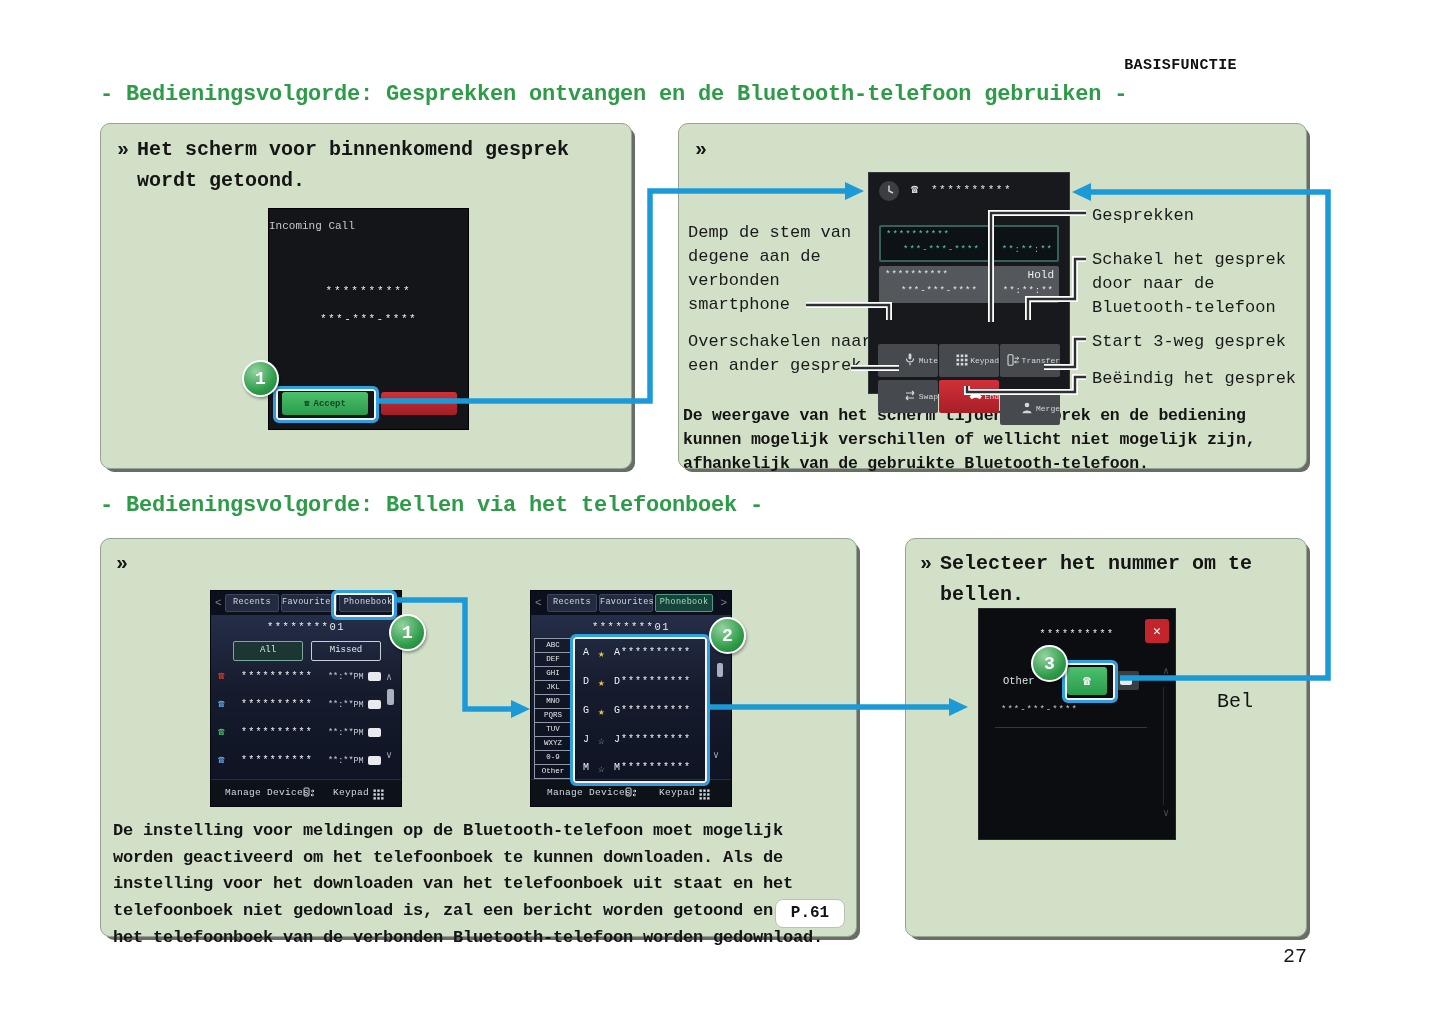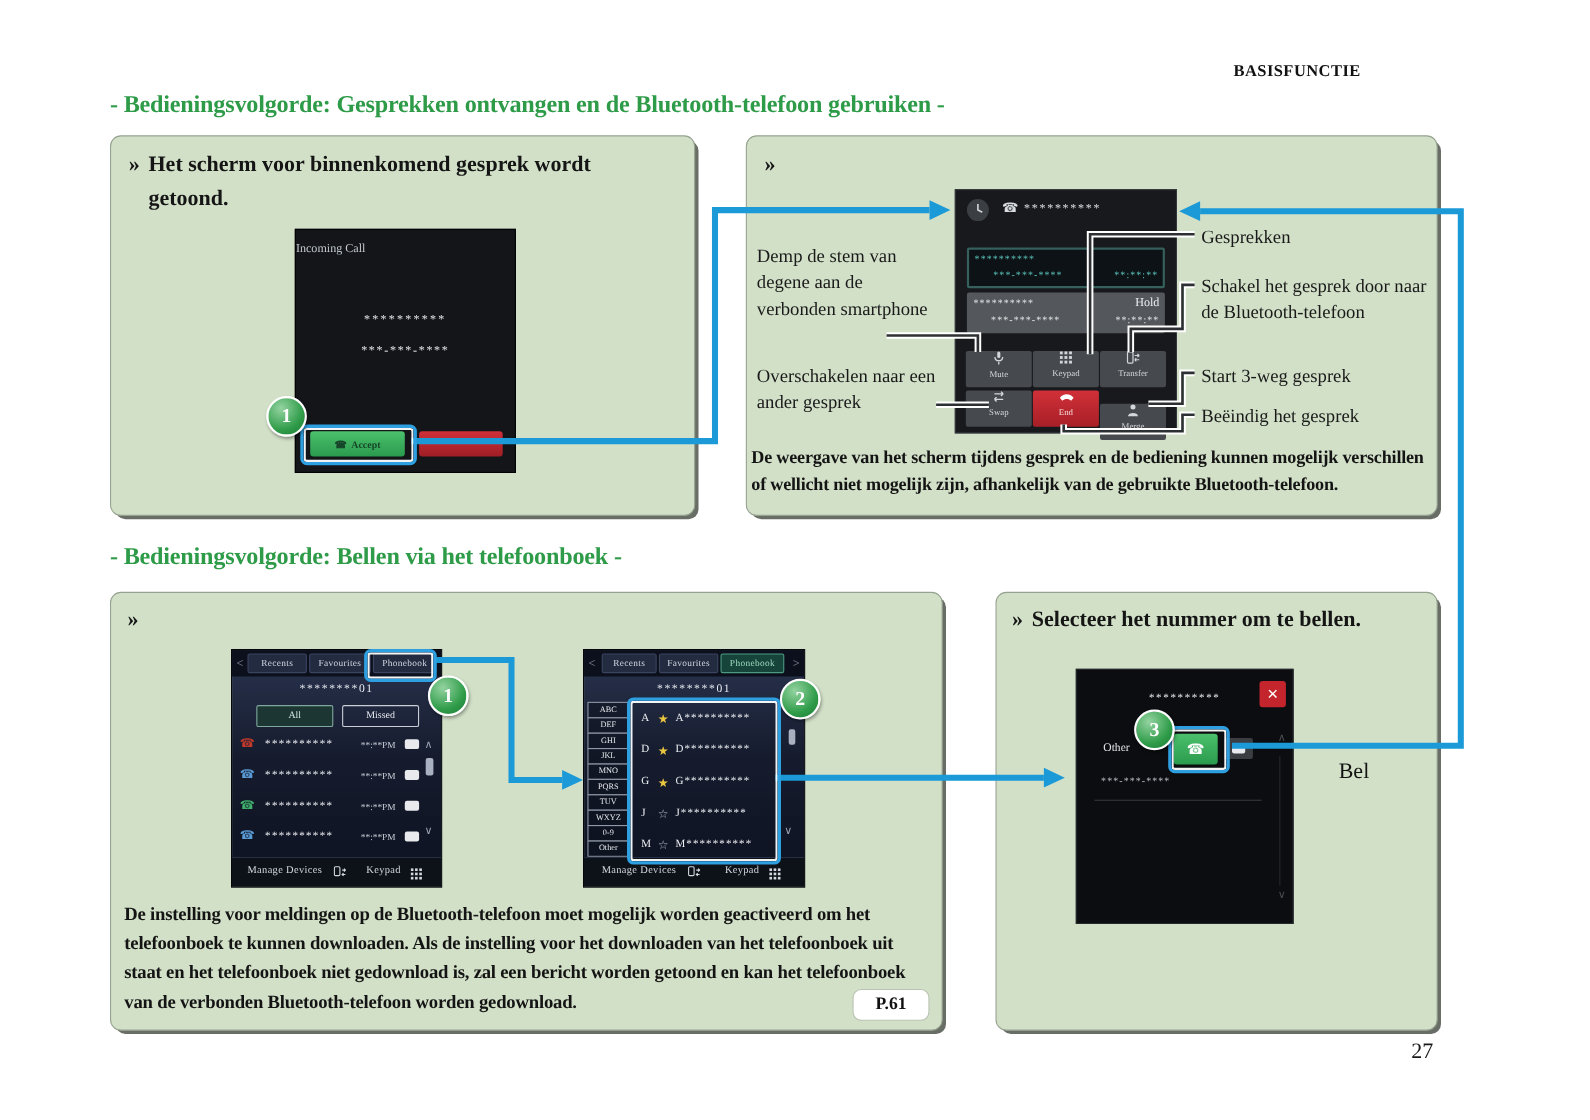--- a/index.html
+++ b/index.html
@@ -1,17 +1,17 @@
 <!DOCTYPE html>
 <html><head>
 <meta charset="utf-8">
 <style>
   html,body{margin:0;padding:0;background:#fff;}
   #page{position:relative;width:1340px;height:1018px;background:#fff;overflow:hidden;
-        font-family:Liberation Serif, serif;color:#111;}
+        font-family:Liberation Mono, monospace;color:#111;}
   .abs{position:absolute;}
   
   .h-green{font-size:22px;font-weight:bold;color:#2e9b48;letter-spacing:-0.2px;}
   .greenbox{background:#d2e0c8;border:1px solid #97a391;border-radius:10px;
             box-shadow:4px 4px 0 -1px #686d66;z-index:1;}
   .box-h{display:flex;gap:8px;font-size:20px;font-weight:bold;color:#151515;line-height:1.55;z-index:5;}
   .chev{flex:0 0 auto;}
   
   .lbl{font-size:17px;color:#1a1a1a;line-height:1.42;z-index:6;}
   .note{font-weight:bold;color:#141414;letter-spacing:-0.2px;z-index:6;}
@@ -22,21 +22,21 @@
   .ctab{position:absolute;top:3px;height:16px;border:1px solid #3a445e;background:#232b41;color:#d3d8e1;
         font-size:8.5px;line-height:15px;text-align:center;border-radius:2px;letter-spacing:0.3px;}
   .ctab.sel{background:#17443a;border-color:#4c9a82;color:#9fdcc2;}
   .navch{position:absolute;top:5px;color:#7a8296;font-size:11px;line-height:14px;}
   .devname{position:absolute;left:0;right:0;text-align:center;color:#e8ebef;font-size:10.5px;letter-spacing:1.5px;}
   .botbar{position:absolute;left:0;right:0;bottom:0;height:26px;background:#0d1118;border-top:1px solid #272f42;}
   .botlbl{position:absolute;top:7px;font-size:9.5px;color:#d3d8e0;letter-spacing:0.3px;}
   .scrollch{position:absolute;color:#9aa2b2;font-size:10px;z-index:3;}
   
   .ibtn{position:absolute;width:60px;height:33px;background:#46494d;border-radius:2px;color:#d3d7da;
-        font-size:8px;display:flex;flex-direction:column;align-items:center;justify-content:flex-start;gap:2px;}
+        font-size:8px;display:flex;flex-direction:row;align-items:center;justify-content:flex-end;gap:2px;margin-top:25px;}
   .ibtn.red{background:linear-gradient(#d13038,#a81f27);color:#f2d9da;}
   
   .stepbadge{position:absolute;width:33px;height:33px;border-radius:50%;z-index:60;
              background:radial-gradient(circle at 35% 28%,#93d3a0,#2f9c49 62%,#1c7a35);
              border:2px solid #fff;box-shadow:1px 2px 3px rgba(0,0,0,0.35);
              color:#fff;font-weight:bold;font-size:18px;display:flex;align-items:center;justify-content:center;}
   .hl{position:absolute;border:3px solid #2e9fe0;border-radius:6px;z-index:40;
       box-shadow:inset 0 0 0 2px rgba(255,255,255,0.95);}
   svg.overlay{position:absolute;left:0;top:0;z-index:30;pointer-events:none;}
   .pillref{position:absolute;background:#fff;border:1px solid #b9c2b2;border-radius:8px;width:68px;height:27px;

